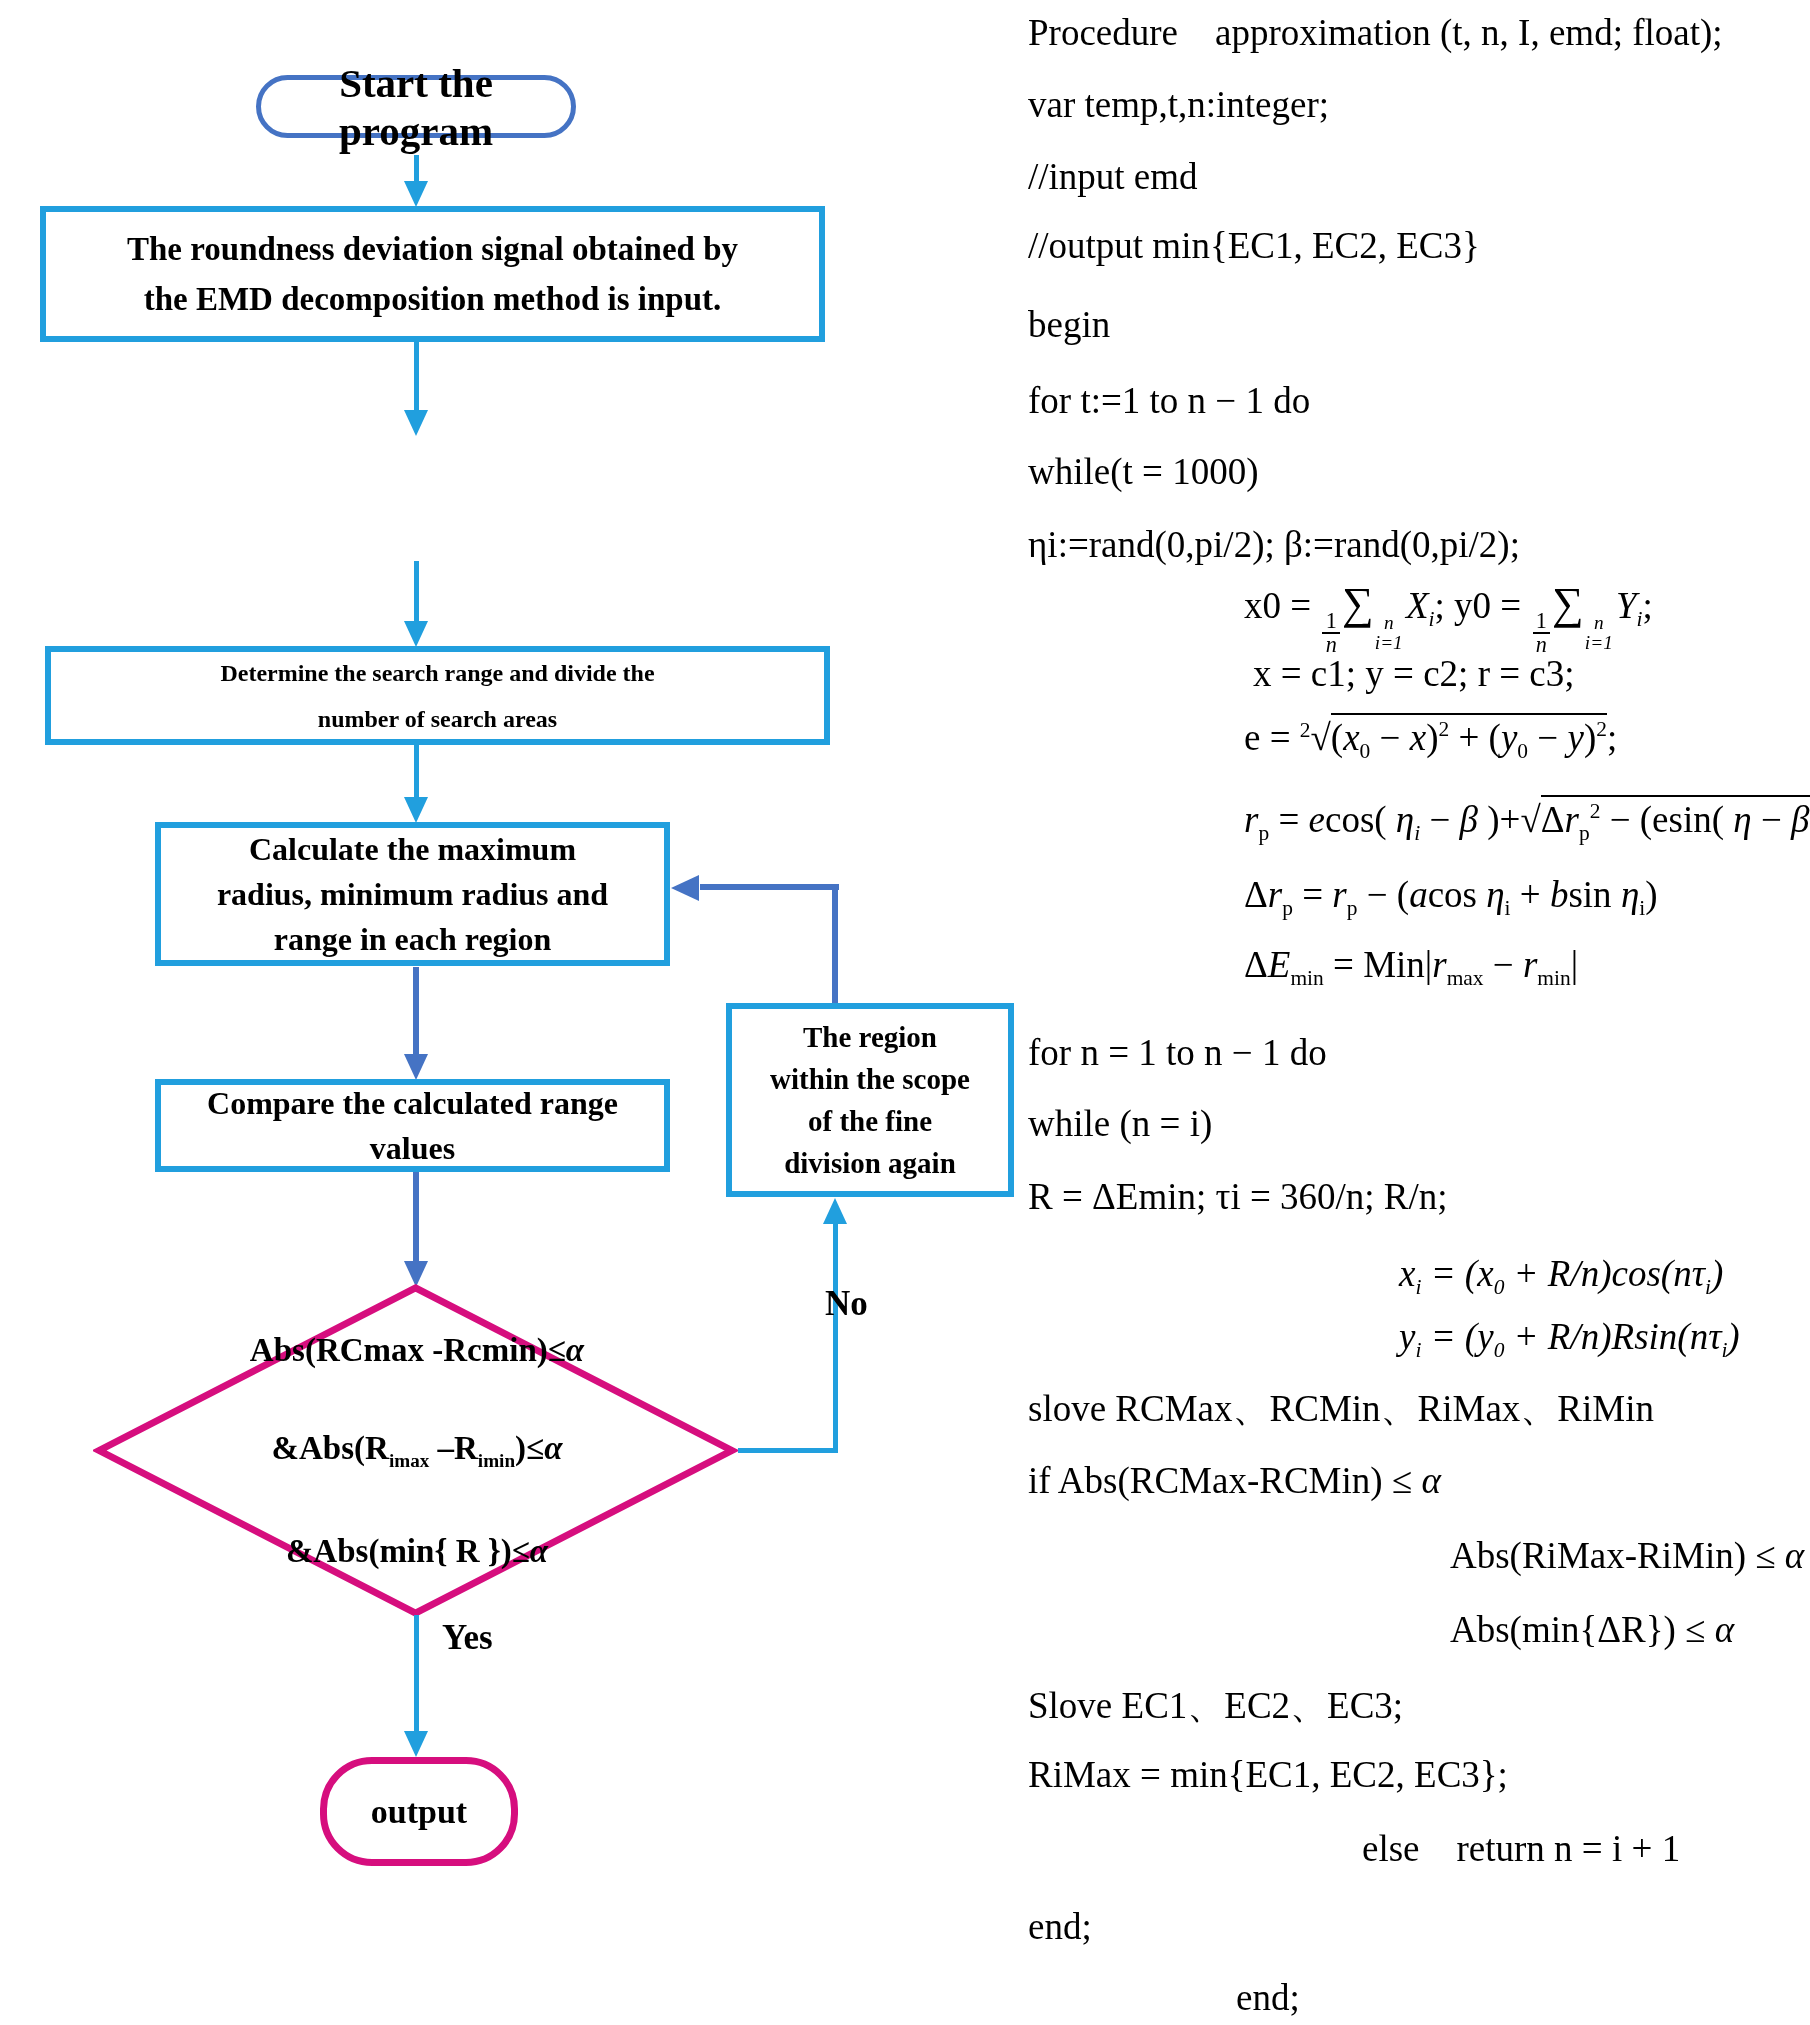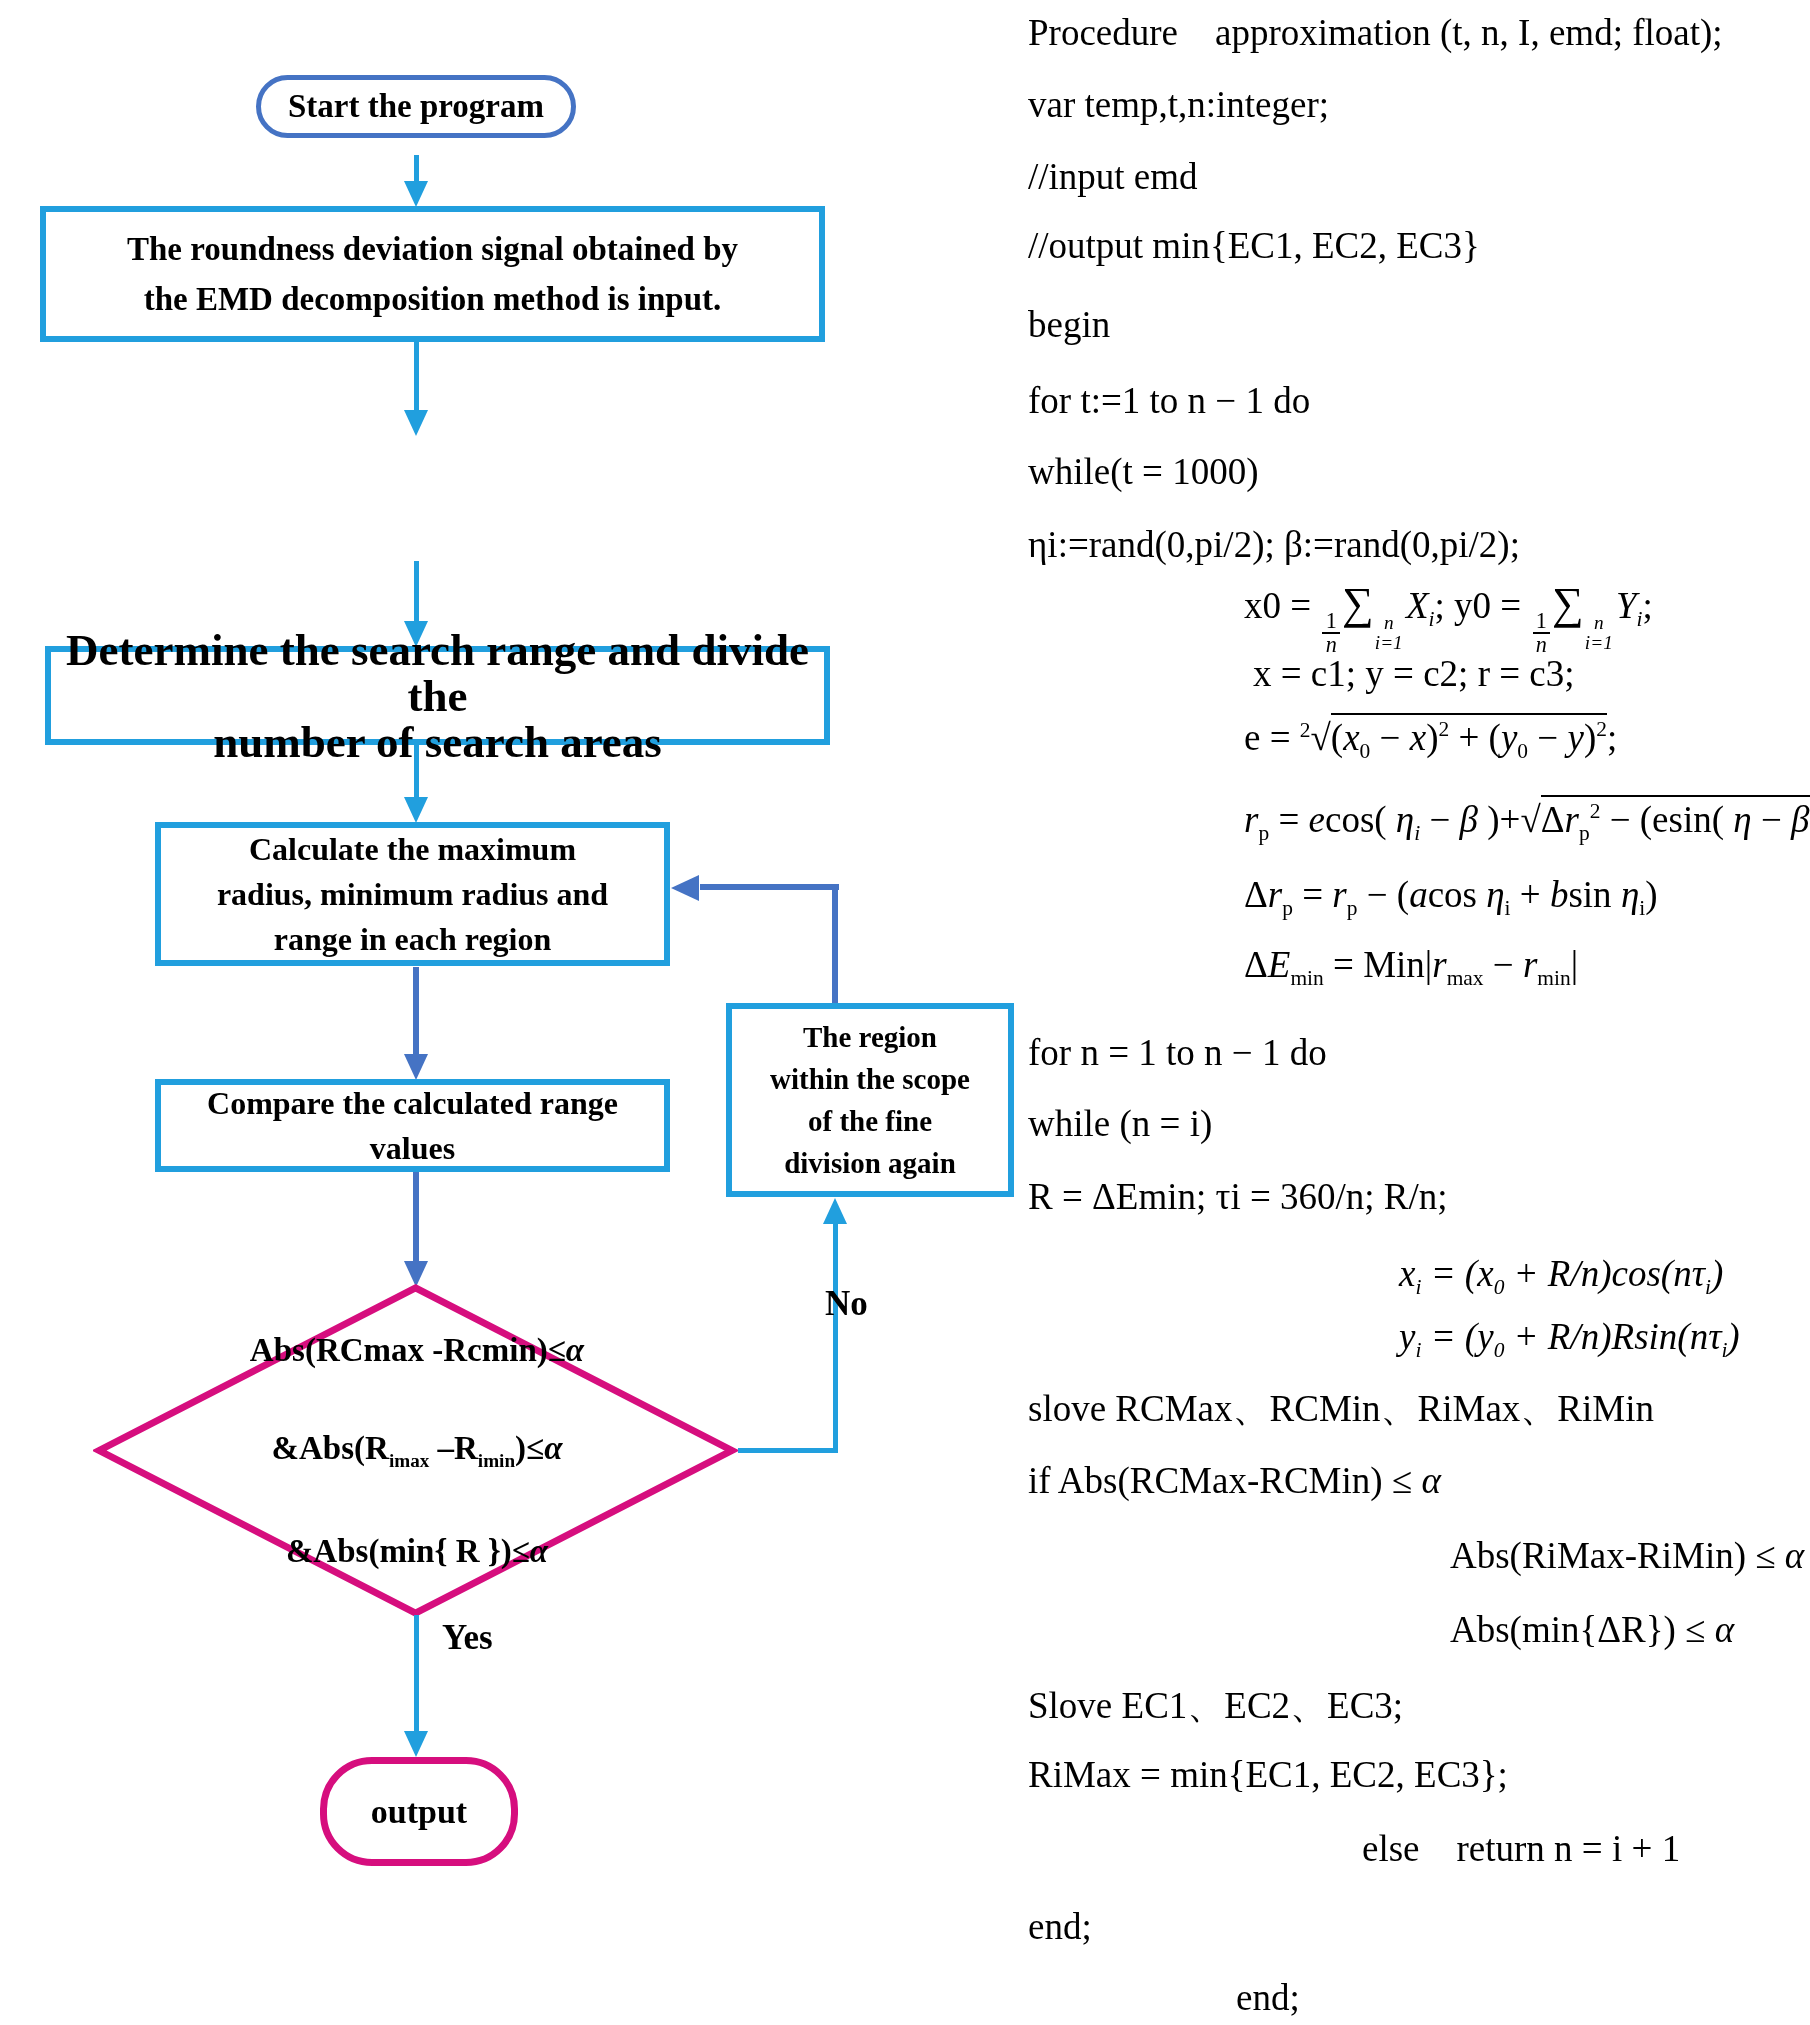--- a/index.html
+++ b/index.html
@@ -9,27 +9,27 @@
   }
   html,body{margin:0;padding:0;background:#fff;}
   #root{
     position:relative;width:1811px;height:2025px;background:#fff;overflow:hidden;
     font-family:"Liberation Serif","DejaVu Serif",serif;color:#000;
   }
   
   .node{position:absolute;display:flex;align-items:center;justify-content:center;
         background:#fff;text-align:center;font-weight:bold;box-sizing:border-box;}
   .stadium-start{left:256px;top:75px;width:320px;height:63px;border:5.3px solid var(--royal);
-        border-radius:42px;font-size:33px;}
+        border-radius:42px;font-size:41px;}
   .stadium-output{left:320px;top:1757px;width:198px;height:109px;border:7.5px solid var(--magenta);
         border-radius:52px;font-size:34px;}
   .pbox{border:6.4px solid var(--cyan);white-space:pre-line;font-weight:bold;}
   .box-input{left:40px;top:206px;width:785px;height:136px;font-size:33px;line-height:50px;}
   .box-least{left:21.4px;top:435px;width:825px;height:126px;font-size:33px;line-height:50px;}
-  .box-range{left:45px;top:646px;width:785px;height:99px;font-size:45px;line-height:46px;}
+  .box-range{left:45px;top:646px;width:785px;height:99px;font-size:24px;line-height:46px;}
   .box-calc{left:155px;top:822px;width:515px;height:144px;font-size:32px;line-height:45px;}
   .box-compare{left:155px;top:1079px;width:515px;height:93px;font-size:32px;line-height:45px;}
   .box-region{left:689px;top:1003px;width:288px;height:194px;font-size:29px;line-height:42px;margin-left:37px;}
   
   .shaft{position:absolute;background:var(--cyan);}
   .shaft.royal{background:var(--royal);}
   .ah-down{position:absolute;width:0;height:0;border-left:12.3px solid transparent;
            border-right:12.3px solid transparent;border-top:26px solid var(--cyan);}
   .ah-down.royal{border-top-color:var(--royal);}
   .ah-up{position:absolute;width:0;height:0;border-left:12.3px solid transparent;

